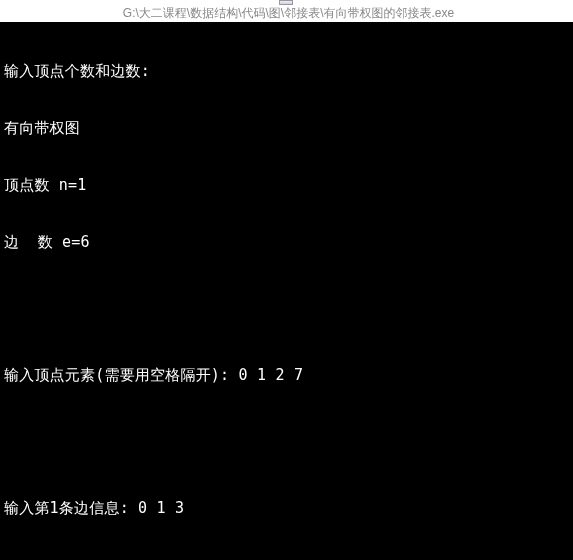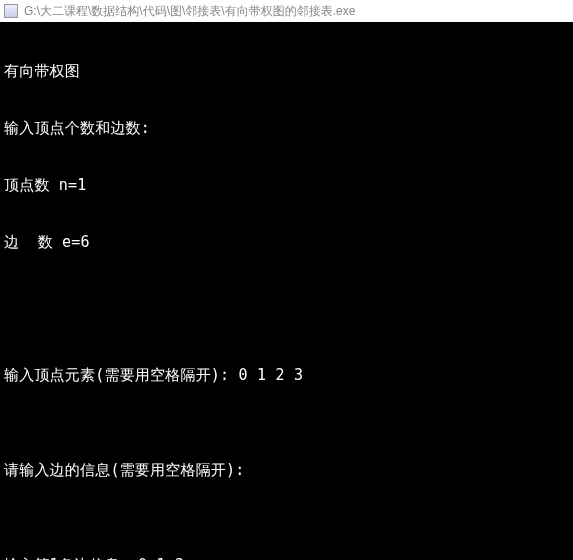--- a/index.html
+++ b/index.html
@@ -16,20 +16,21 @@
     }
     .titlebar {
       background: #fff;
       height: 22px;
       display: flex;
       align-items: center;
       padding-left: 4px;
       font-size: 12px;
       color: #888;
       font-family: "Microsoft YaHei", "SimSun", sans-serif;
+      flex-direction: column;
     }
     .titlebar-icon {
       width: 14px;
       height: 14px;
       border: 1px solid #999;
       margin-right: 6px;
       background: linear-gradient(to bottom, #eef, #cce);
     }
     .console {
       background: #000;
@@ -47,29 +48,28 @@
   </style>
 </head>
 <body>
 
 <div class="titlebar">
   <span class="titlebar-icon"></span>
   <span>G:\大二课程\数据结构\代码\图\邻接表\有向带权图的邻接表.exe</span>
 </div>
 
 <div class="console">
+  <div class="line">输入顶点个数和边数:</div>
   <div class="line">有向带权图</div>
-  <div class="line">输入顶点个数和边数:</div>
   <div class="line">顶点数 n=1</div>
   <div class="line">边  数 e=6</div>
   <div class="line"></div>
   <div class="line"></div>
-  <div class="line">输入顶点元素(需要用空格隔开): 0 1 2 3</div>
+  <div class="line">输入顶点元素(需要用空格隔开): 0 1 2 7</div>
   <div class="line"></div>
-  <div class="line">请输入边的信息(需要用空格隔开):</div>
   <div class="line"></div>
   <div class="line">输入第1条边信息: 0 1 3</div>
   
   
   
   <div class="line"></div>
   
   
   <div class="line"></div>
   

